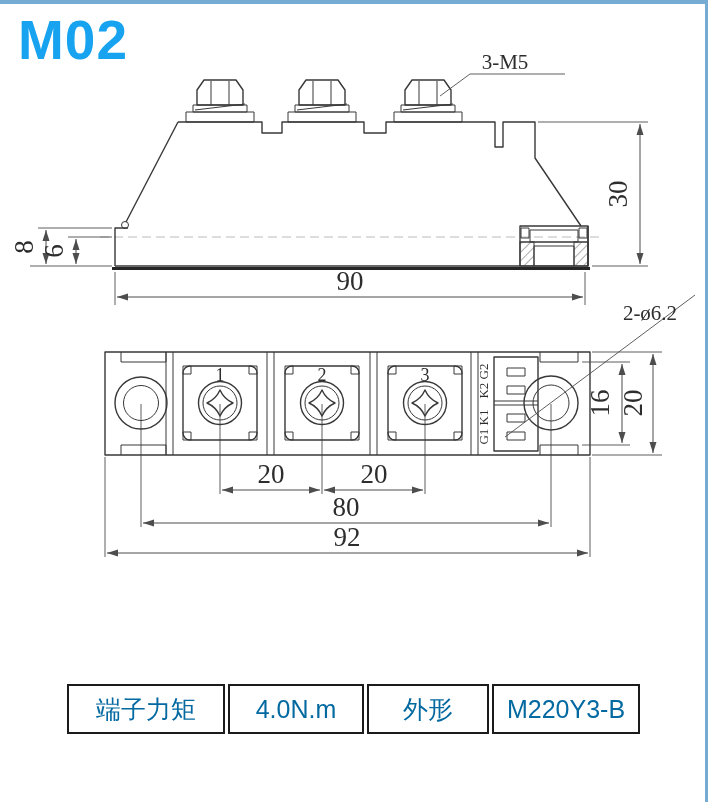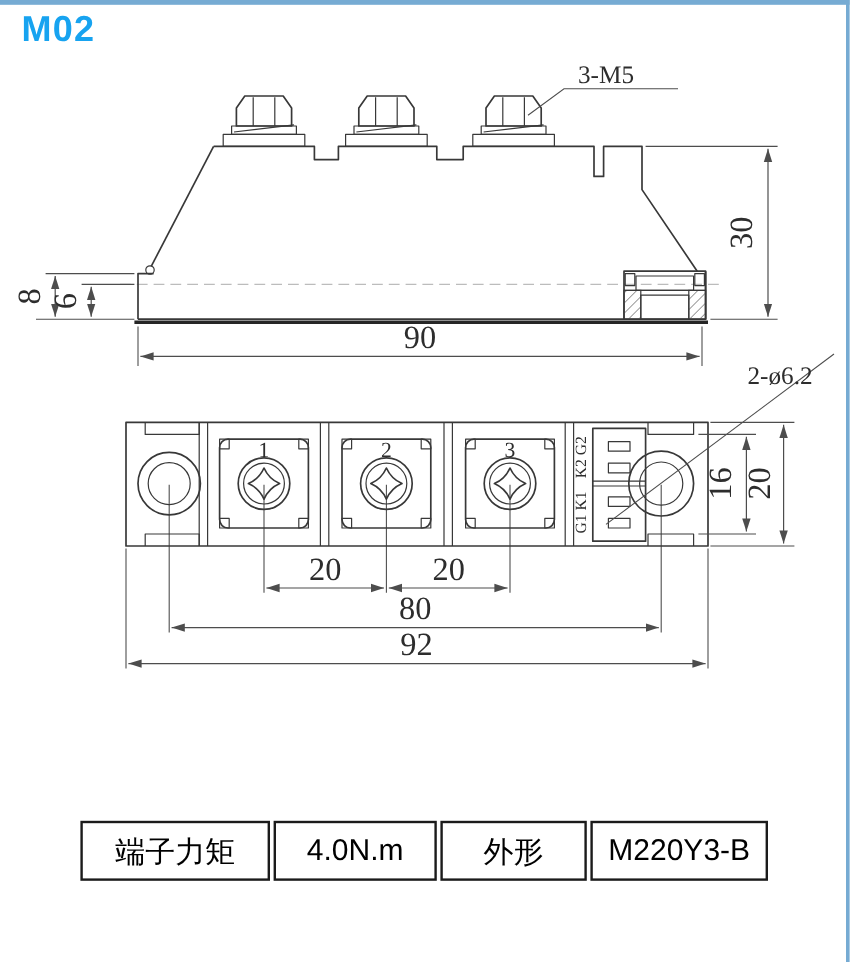--- a/index.html
+++ b/index.html
@@ -1,36 +1,36 @@
 <!DOCTYPE html>
 <html><head>
 <meta charset="utf-8">
 <style>
   html,body{margin:0;padding:0}
   body{width:708px;height:802px;background:#fff;position:relative;overflow:hidden;
        font-family:"Liberation Sans",sans-serif}
   .frame-top{position:absolute;top:0;left:0;width:708px;height:4px;background:#76abd3}
   .frame-right{position:absolute;top:0;right:0;width:3px;height:802px;background:#76abd3}
-  .logo{position:absolute;top:8px;left:18px;font-size:30px;font-weight:bold;
+  .logo{position:absolute;top:8px;left:18px;font-size:55px;font-weight:bold;
         color:#17a3f0;letter-spacing:1px}
   svg.drawing{position:absolute;left:0;top:0}
   .b{fill:none;stroke:#383838;stroke-width:1.4;stroke-linejoin:round}
   .t{fill:none;stroke:#383838;stroke-width:1;stroke-linejoin:round}
   .thick{fill:none;stroke:#262626;stroke-width:3}
   .dim{fill:none;stroke:#4d4d4d;stroke-width:1}
   .ext{fill:none;stroke:#4d4d4d;stroke-width:0.9}
   .dash{fill:none;stroke:#bcbcbc;stroke-width:1.1;stroke-dasharray:9 5}
   .hatchfill{fill:url(#hatch);stroke:#383838;stroke-width:1}
   text.dimtxt{font-family:"Liberation Serif",serif;font-size:27px;fill:#2d2d2d;text-anchor:middle}
   text.lbl{font-family:"Liberation Serif",serif;font-size:21px;fill:#2d2d2d;text-anchor:middle}
   text.small{font-family:"Liberation Serif",serif;font-size:18px;fill:#2d2d2d;text-anchor:middle}
   text.gate{font-family:"Liberation Serif",serif;font-size:13px;fill:#2d2d2d;text-anchor:middle}
   table.spec{position:absolute;left:64px;top:681px;border-collapse:separate;border-spacing:3px}
   table.spec td{border:2.6px solid #1b1b1b;background:#fff;text-align:center;
-                vertical-align:middle;font-size:25px;color:#000000;height:46px;padding:0 4px}
+                vertical-align:middle;font-size:25px;color:#0369a1;height:46px;padding:0 4px}
   td.c0{width:146px}td.c1{width:124px}td.c2{width:110px}td.c3{width:136px}
 </style>
 </head>
 <body>
 
 <div class="frame-top"></div>
 <div class="frame-right"></div>
 
 <div class="logo">M02</div>
 

